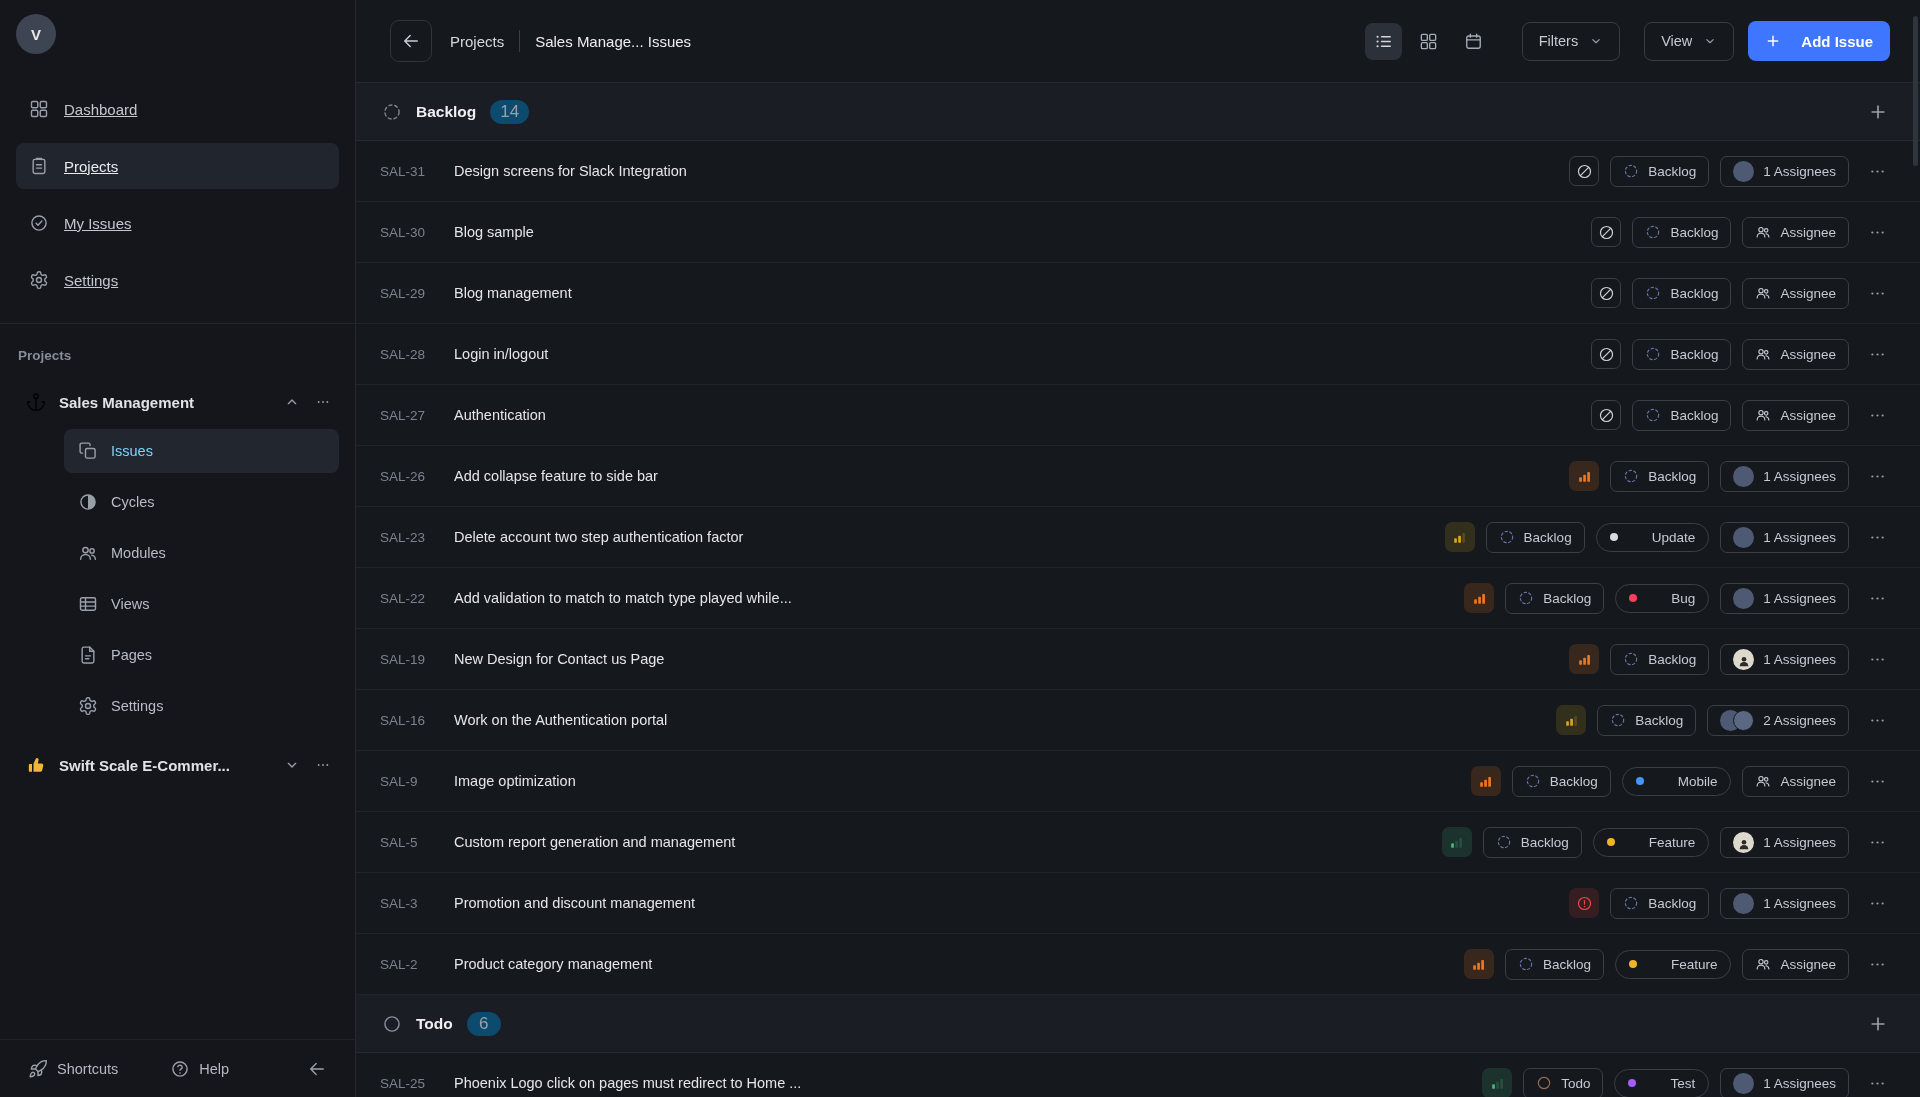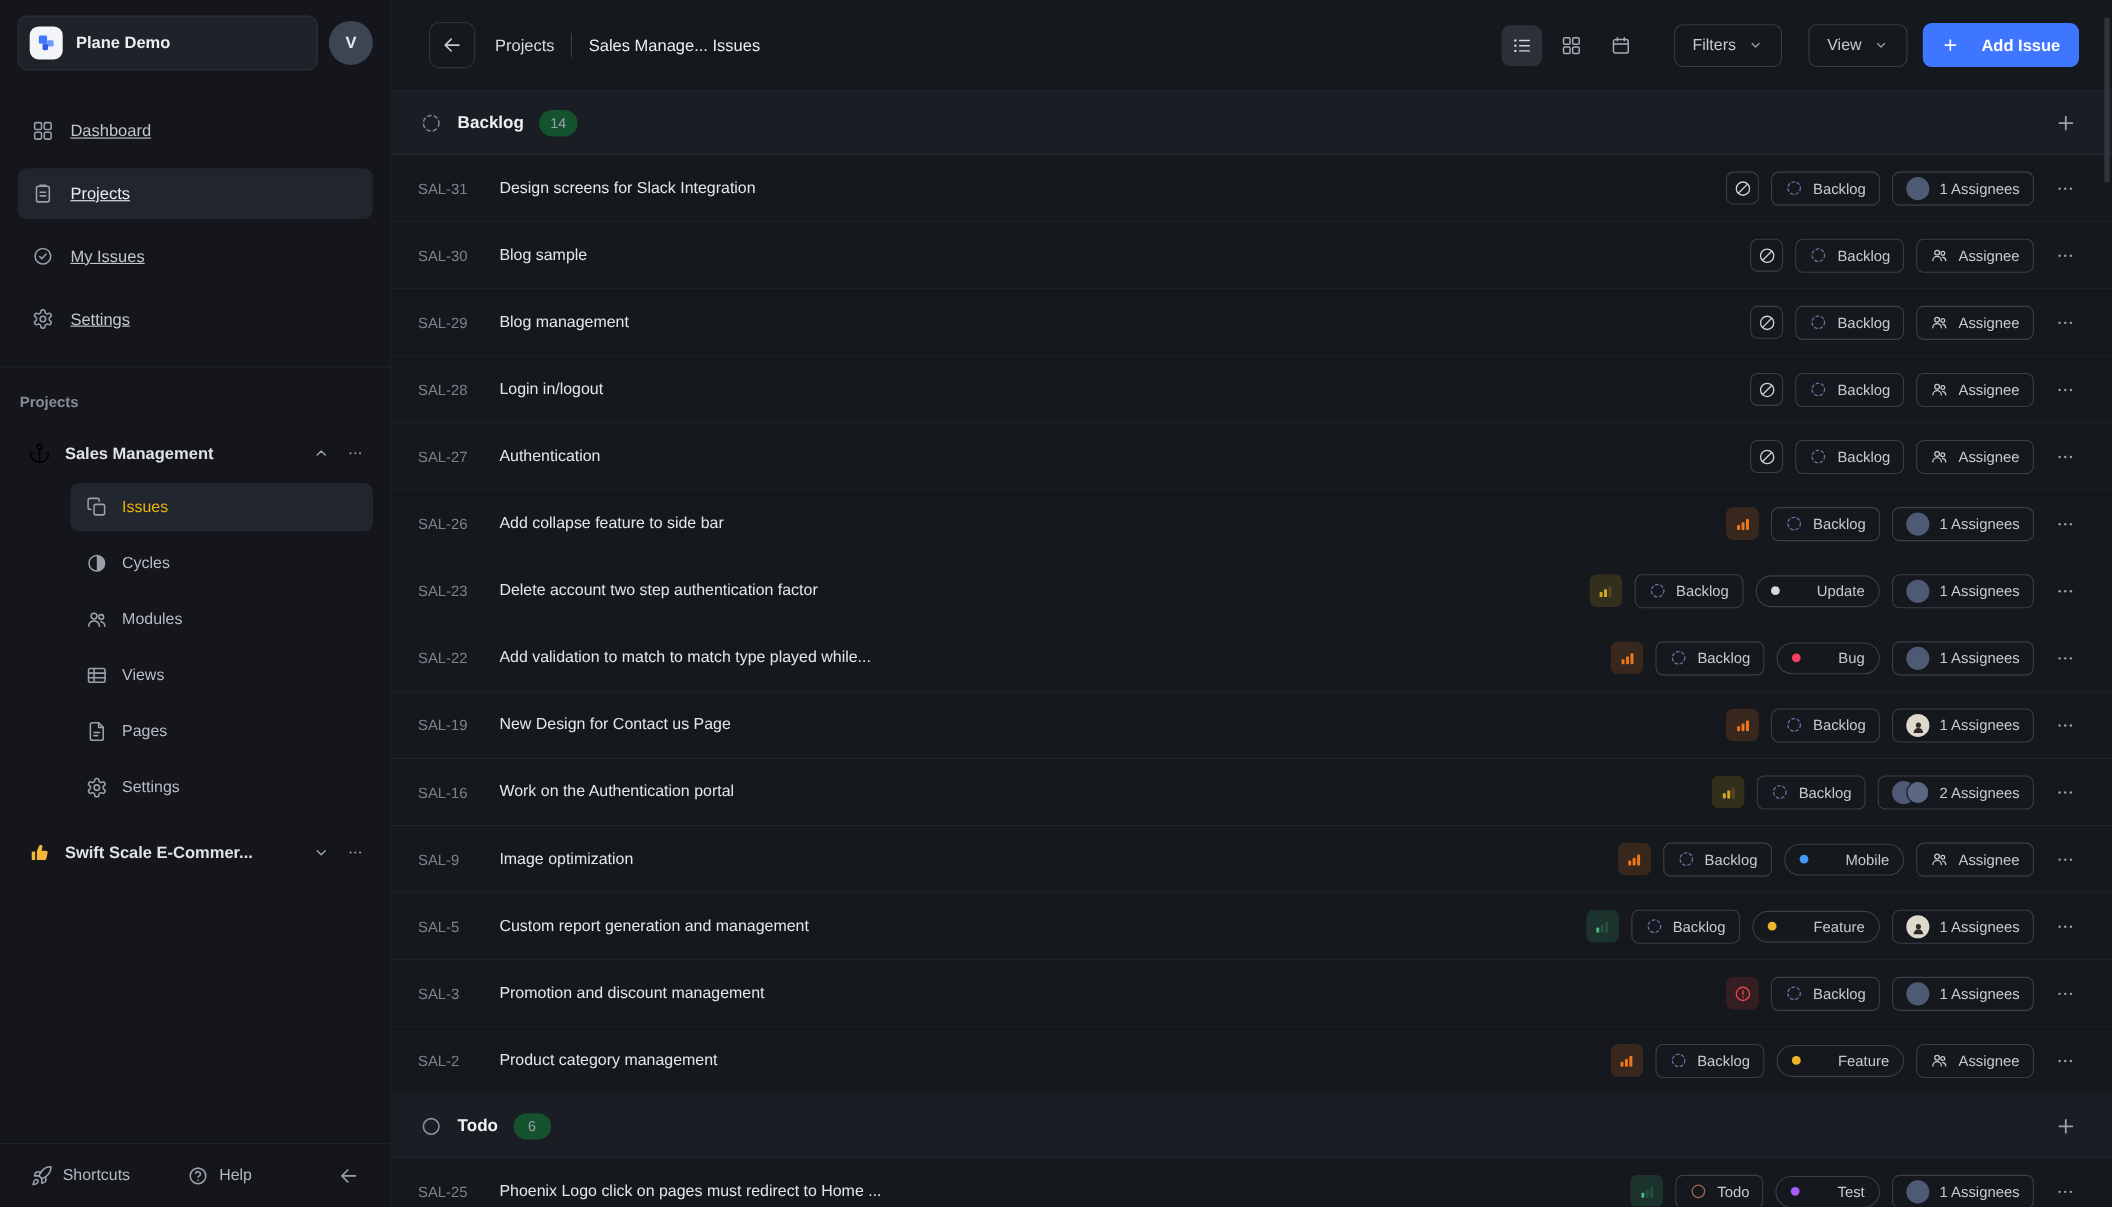--- a/index.html
+++ b/index.html
@@ -32,21 +32,21 @@
   .section-label { margin:24px 0 4px 2px; font-size:13.5px; font-weight:600; color:#878d97; }
   .proj-row { height:46px; display:flex; align-items:center; gap:13px; padding:0 8px 0 10px;
     border-radius:8px; cursor:pointer; margin-top:12px; }
   .proj-name { font-size:15px; font-weight:600; color:#dfe2e7; flex:1; white-space:nowrap;
     overflow:hidden; text-overflow:ellipsis; }
   .proj-row .chev, .proj-row .dots { color:#9aa0a9; }
   .proj-row .dots { margin-left:2px; }
   .sublist { margin:4px 0 14px 48px; display:flex; flex-direction:column; gap:7px; }
   .sub-item { height:44px; border-radius:8px; display:flex; align-items:center; gap:13px;
     padding:0 14px; color:#b7bcc5; font-size:14.5px; cursor:pointer; }
-  .sub-item.active { background:#22262e; color:#eab308; }
+  .sub-item.active { background:#22262e; color:#7dd3fc; }
   .sub-item .icon { color:#9aa0a9; }
   .side-footer { margin-top:auto; height:58px; border-top:1px solid #1e2229; margin-left:-16px;
     margin-right:-16px; display:flex; align-items:center; padding:0 28px; gap:8px; }
   .foot-item { display:flex; align-items:center; gap:9px; color:#b4b9c2; font-size:14.5px; cursor:pointer; }
   .foot-item .icon { color:#9aa0a9; }
   .foot-help { margin-left:44px; }
   .foot-collapse { margin-left:auto; color:#9aa0a9; cursor:pointer; display:flex; }
 
   
   .main { flex:1; display:flex; flex-direction:column; background:#15181d; position:relative; }
@@ -69,22 +69,22 @@
   .ghost-btn .icon { color:#9aa0a9; }
   .primary-btn { height:40px; border:none; border-radius:8px; display:flex; align-items:center;
     gap:10px; padding:0 17px; color:#fff; font-size:15px; font-weight:600; cursor:pointer; }
   .primary-btn .icon { color:#fff; }
 
   .content { flex:1; overflow:hidden; position:relative; }
   .group-header { height:58px; background:#1a1d23; border-bottom:1px solid #262a31; display:flex;
     align-items:center; gap:14px; padding:0 32px 0 26px; }
   .group-header .gicon { color:#7a8190; }
   .group-name { font-size:15.5px; font-weight:700; color:#eef0f3; }
-  .group-count { min-width:34px; height:24px; padding:0 10px; background:#14532d; border-radius:12px;
-    color:#9aa0aa; font-size:13px; display:flex; align-items:center; justify-content:center; }
+  .group-count { min-width:34px; height:24px; padding:0 10px; background:#0c4a6e; border-radius:12px;
+    color:#9aa0aa; font-size:17px; display:flex; align-items:center; justify-content:center; }
   .group-add { margin-left:auto; background:none; border:none; color:#9aa0a9; cursor:pointer; display:flex; }
   .group-add svg { width:20px; height:20px; }
 
   .issue-row { height:61px; display:flex; align-items:center; padding:0 30px 0 24px;
     border-bottom:1px solid #20242b; background:#15181d; cursor:pointer; }
   .issue-id { width:64px; font-size:13.5px; color:#7c828c; flex-shrink:0; }
   .issue-title { font-size:14.5px; color:#e4e6ea; margin-left:10px; white-space:nowrap; }
   .row-right { margin-left:auto; display:flex; align-items:center; gap:11px; flex-shrink:0; }
   .pri-btn { width:30px; height:30px; border-radius:7px; display:flex; align-items:center;
     justify-content:center; background:none; border:1px solid transparent; cursor:pointer; }
@@ -111,30 +111,20 @@
   .scroll-thumb { position:absolute; right:2px; top:16px; width:5px; height:150px; border-radius:3px;
     background:#30353d; }
 </style>
 </head>
 <body>
 
 <div class="app">
 
   <aside class="sidebar">
     <div class="ws-row">
-      <div class="ws-btn">
-        <span class="ws-logo">
-          <svg viewBox="0 0 24 24" fill="none">
-            <rect x="4" y="4" width="9" height="9" rx="1.5" fill="#3f76ff"></rect>
-            <rect x="13" y="9" width="7" height="7" rx="1.5" fill="#6d9aff"></rect>
-            <rect x="8" y="13" width="6" height="7" rx="1.5" fill="#2f5fe0"></rect>
-          </svg>
-        </span>
-        <span class="ws-name">Plane Demo</span>
-      </div>
       <div class="ws-avatar">V</div>
     </div>
 
     <nav class="nav" id="nav">
         <div class="nav-item">
           <span class="icon">
             <svg viewBox="0 0 24 24" fill="none" stroke="currentColor" stroke-width="1.7" stroke-linecap="round" stroke-linejoin="round">
               <rect x="3" y="3" width="7.5" height="7.5" rx="1.5"></rect>
               <rect x="13.5" y="3" width="7.5" height="7.5" rx="1.5"></rect>
               <rect x="3" y="13.5" width="7.5" height="7.5" rx="1.5"></rect>

